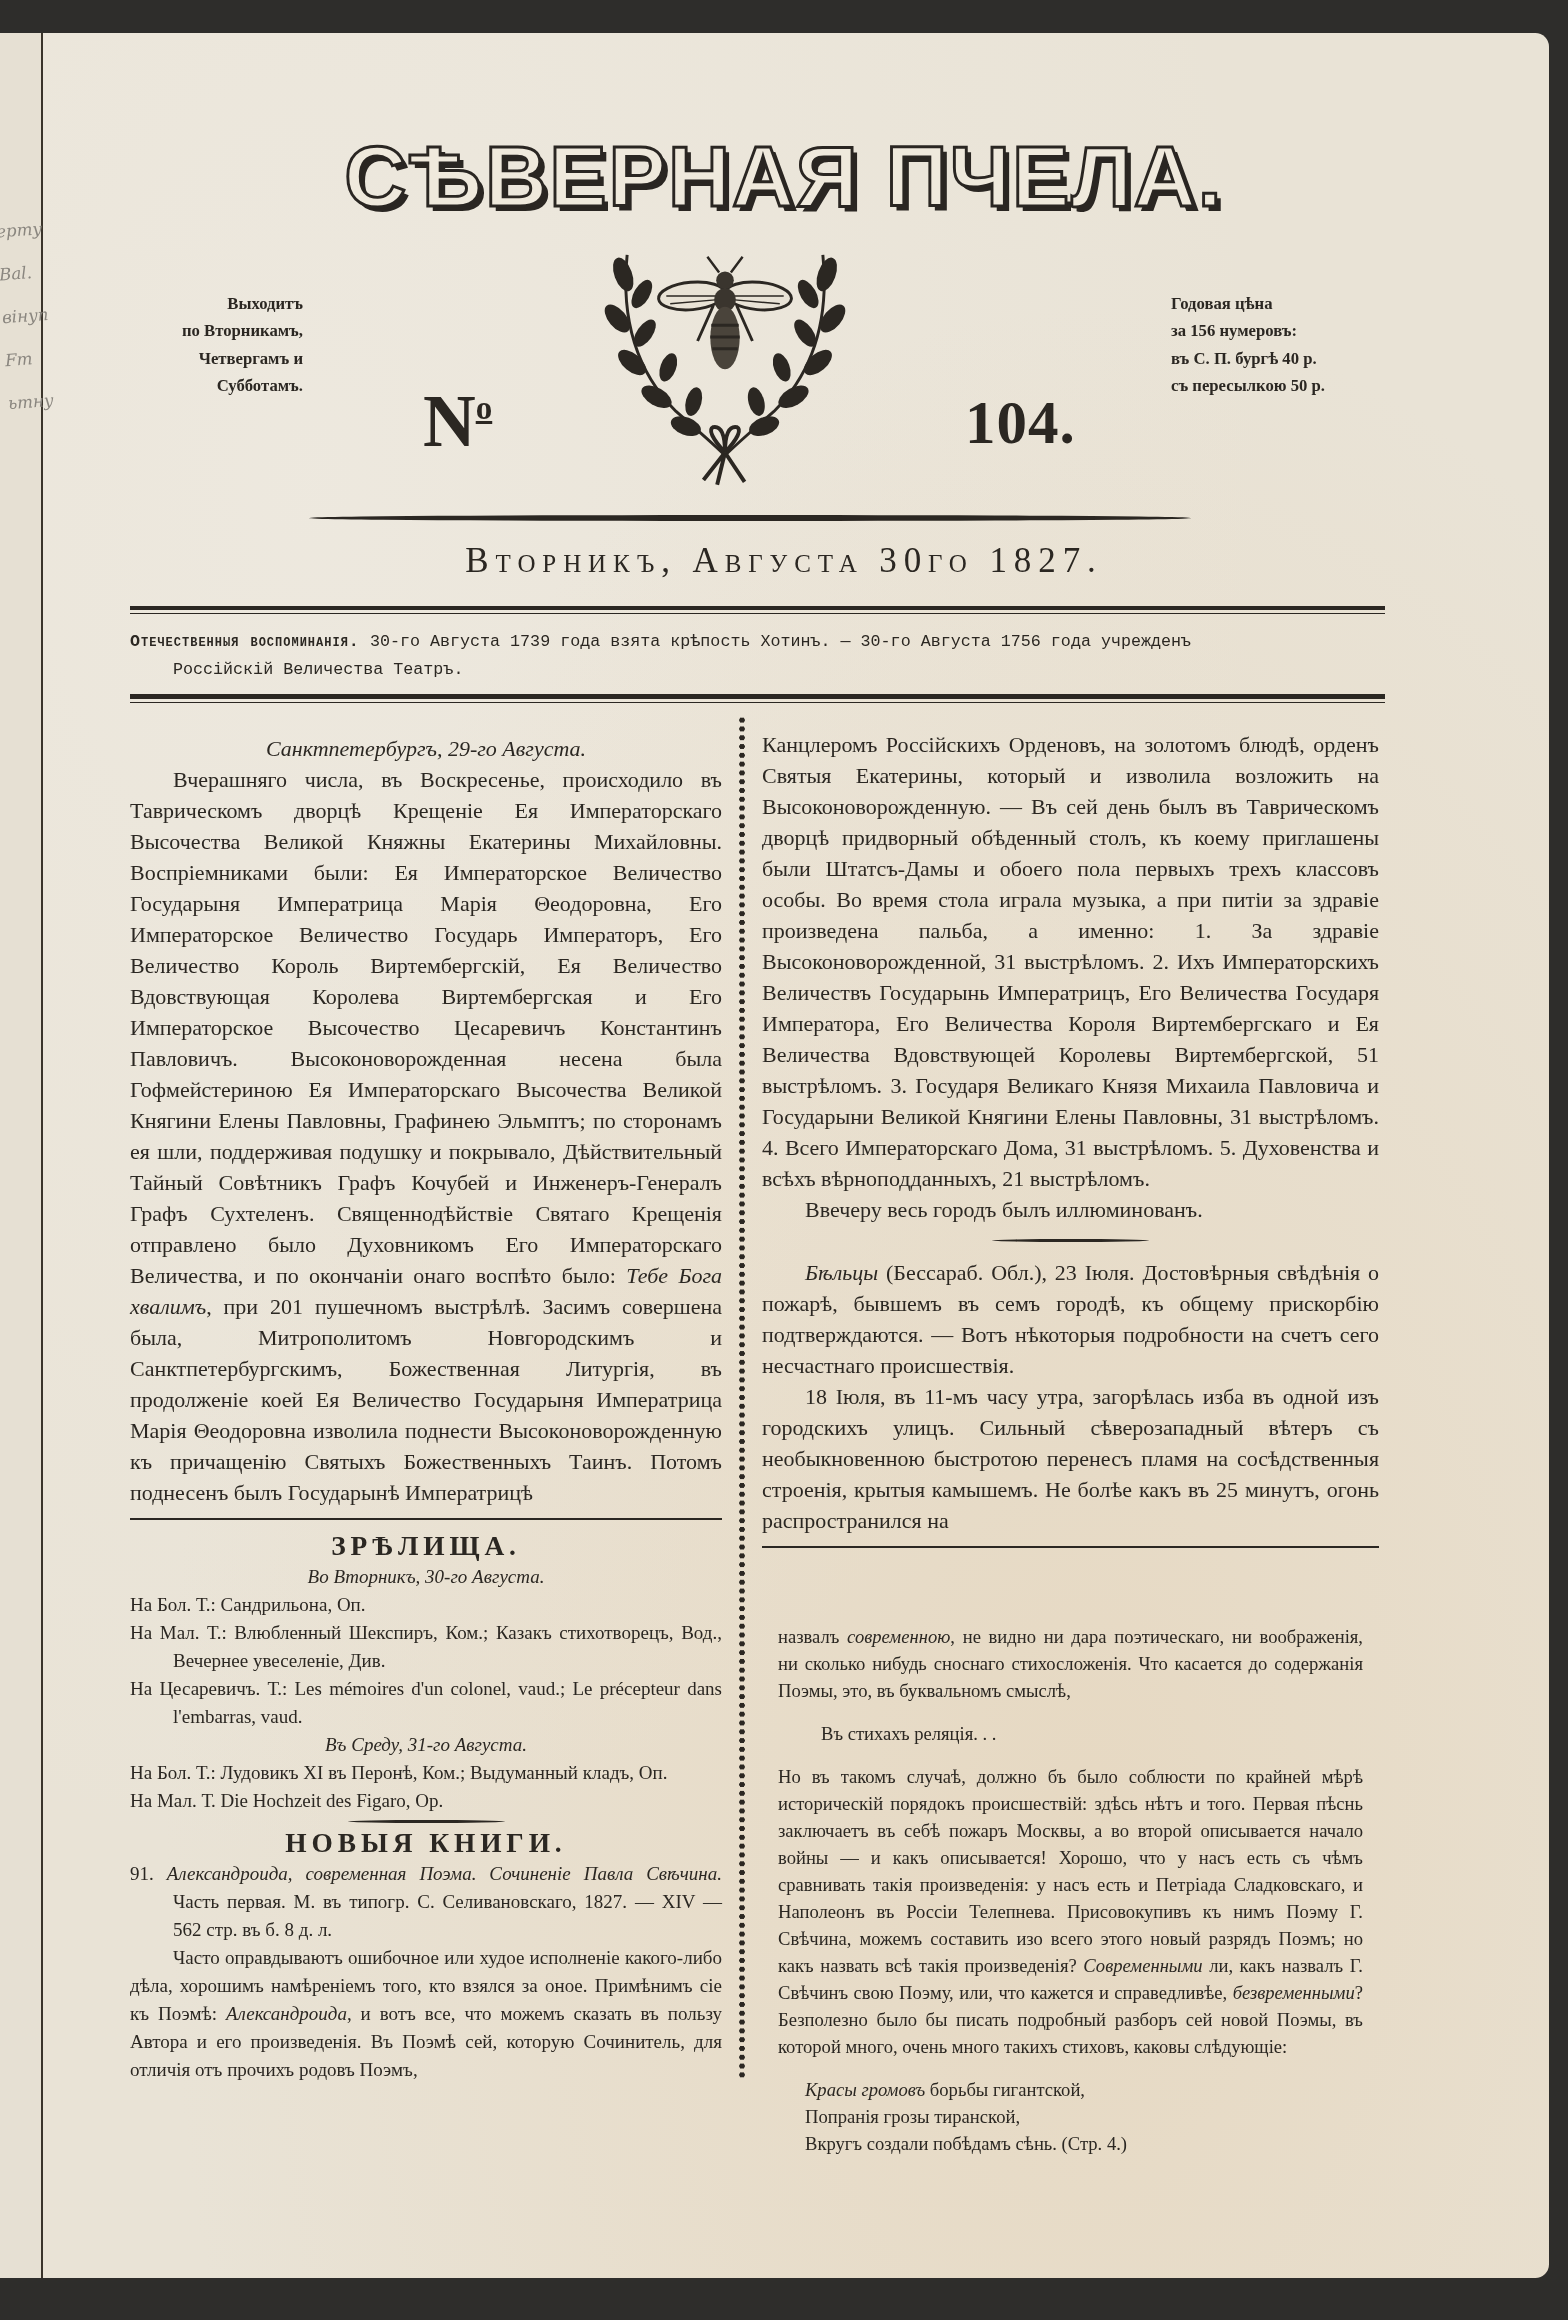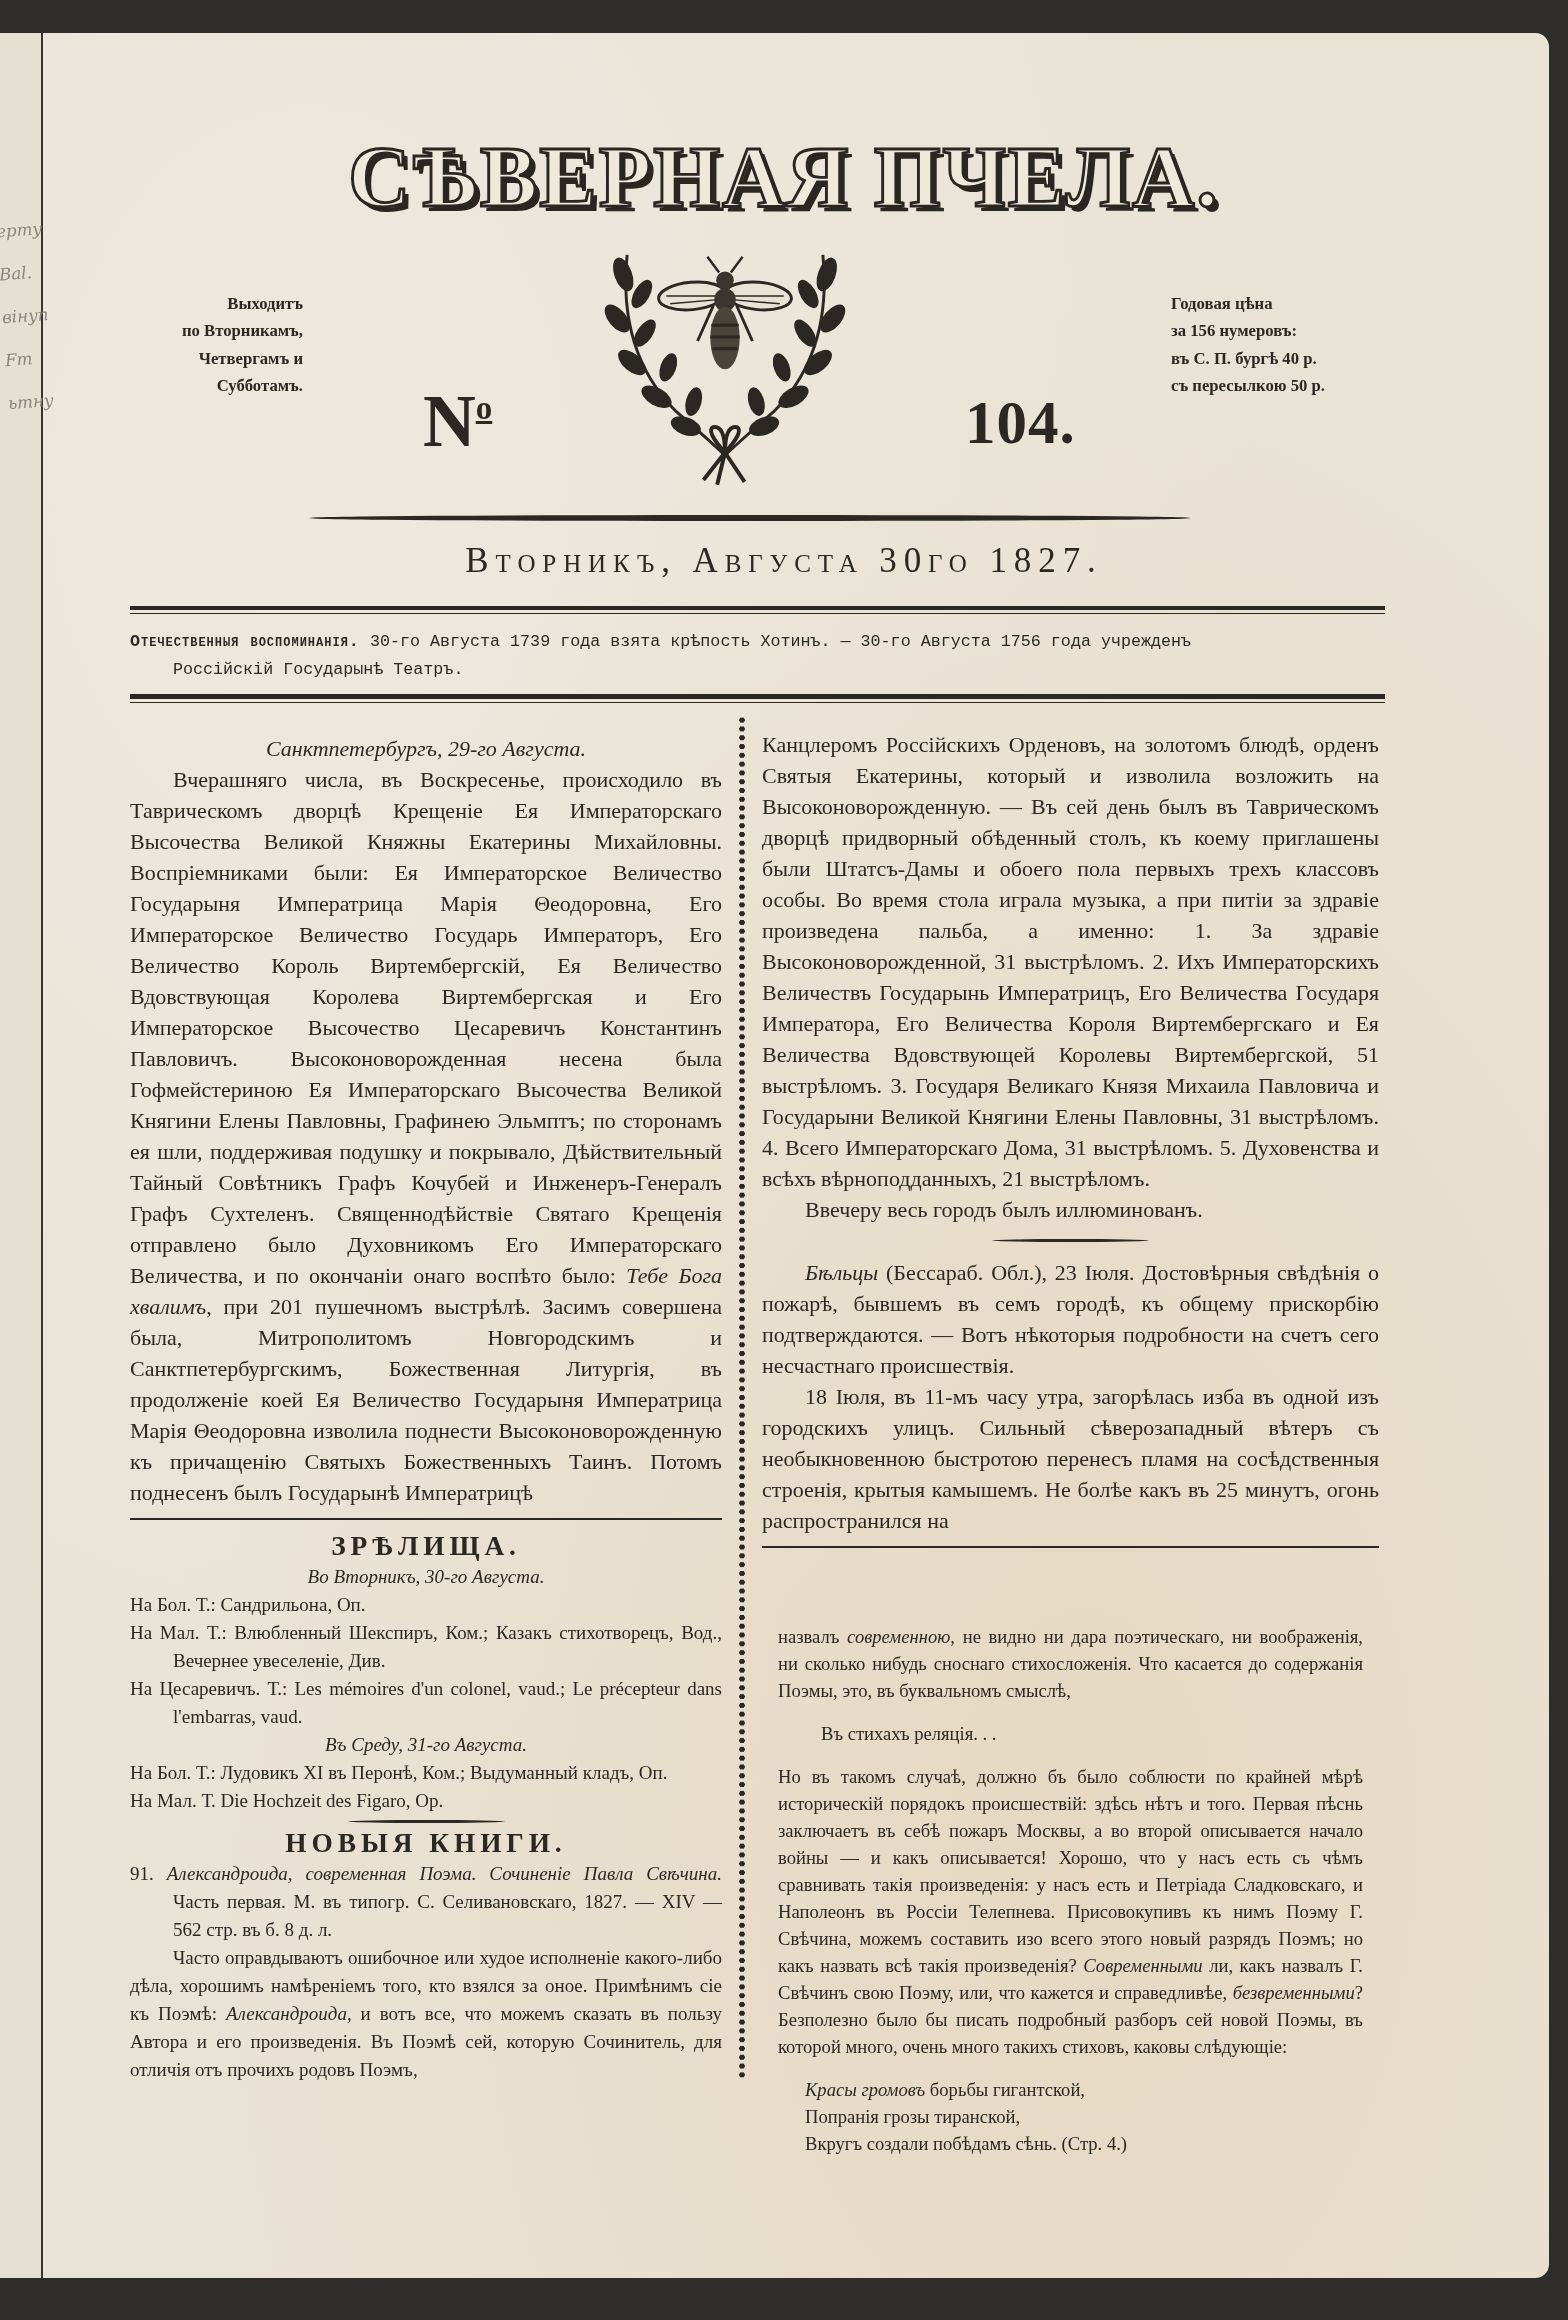--- a/index.html
+++ b/index.html
@@ -24,21 +24,21 @@
   .scribble {
     position:absolute; left:2px; top:176px; width:37px;
     font-family:"DejaVu Serif", serif; font-style:italic; color:#8a867f;
     font-size:16.7px; line-height:43px; transform:rotate(-4deg);
   }
   .scribble span { display:block; }
 
   .abs { position:absolute; }
   .masthead-title {
     left:0; width:1568px; top:127px; text-align:center;
-    font-family:Liberation Serif, serif; font-weight:bold; font-size:86px;
+    font-family:Liberation Sans, sans-serif; font-weight:bold; font-size:86px;
     letter-spacing:2px; color:#efe9dc;
     -webkit-text-stroke:2.9px #2a2622;
     text-shadow:4.9px 4.9px 0 #2a2622;
   }
   .side-note {
     font-family:"Liberation Serif", serif; font-weight:bold; font-size:16.7px; line-height:27.4px;
     color:#2b2722;
   }
   .side-left { left:127px; top:290px; width:176px; text-align:right; }
   .side-left span { display:block; }
@@ -190,21 +190,21 @@
 
 <div class="abs rule-tapered"></div>
 
 <div class="abs dateline">Вторникъ, Августа 30го 1827.</div>
 
 <div class="abs rule-thick"></div>
 <div class="abs rule-thin"></div>
 
 <div class="abs memo">
   <span class="memo-label">Отечественныя воспоминанія.</span><span> 30-го Августа 1739 года взята крѣпость Хотинъ. — 30-го Августа 1756 года учрежденъ</span>
-  <span class="indent">Россійскій Государынѣ Театръ.</span>
+  <span class="indent">Россійскій Величества Театръ.</span>
 </div>
 
 <div class="abs rule-double-1"></div>
 <div class="abs rule-double-2"></div>
 
 <div class="abs col-divider"></div>
 
 <div class="abs col col-left">
   <p class="sect-sub">Санктпетербургъ, 29-го Августа.</p>
   <p class="ind"><span>Вчерашняго числа, въ Воскресенье, происходило въ Таврическомъ дворцѣ Крещеніе Ея Императорскаго Высочества Великой Княжны Екатерины Михайловны. Воспріемниками были: Ея Императорское Величество Государыня Императрица Марія Θеодоровна, Его Императорское Величество Государь Императоръ, Его Величество Король Виртембергскій, Ея Величество Вдовствующая Королева Виртембергская и Его Императорское Высочество Цесаревичъ Константинъ Павловичъ. Высоконоворожденная несена была Гофмейстериною Ея Императорскаго Высочества Великой Княгини Елены Павловны, Графинею Эльмптъ; по сторонамъ ея шли, поддерживая подушку и покрывало, Дѣйствительный Тайный Совѣтникъ Графъ Кочубей и Инженеръ-Генералъ Графъ Сухтеленъ. Священнодѣйствіе Святаго Крещенія отправлено было Духовникомъ Его Императорскаго Величества, и по окончаніи онаго воспѣто было: </span><span class="it">Тебе Бога хвалимъ</span><span>, при 201 пушечномъ выстрѣлѣ. Засимъ совершена была, Митрополитомъ Новгородскимъ и Санктпетербургскимъ, Божественная Литургія, въ продолженіе коей Ея Величество Государыня Императрица Марія Θеодоровна изволила поднести Высоконоворожденную къ причащенію Святыхъ Божественныхъ Таинъ. Потомъ поднесенъ былъ Государынѣ Императрицѣ</span></p>

